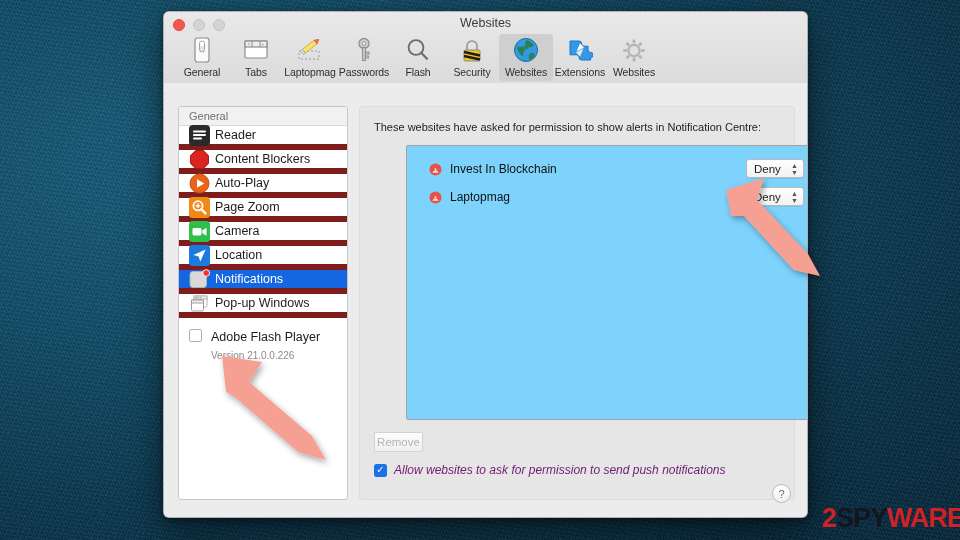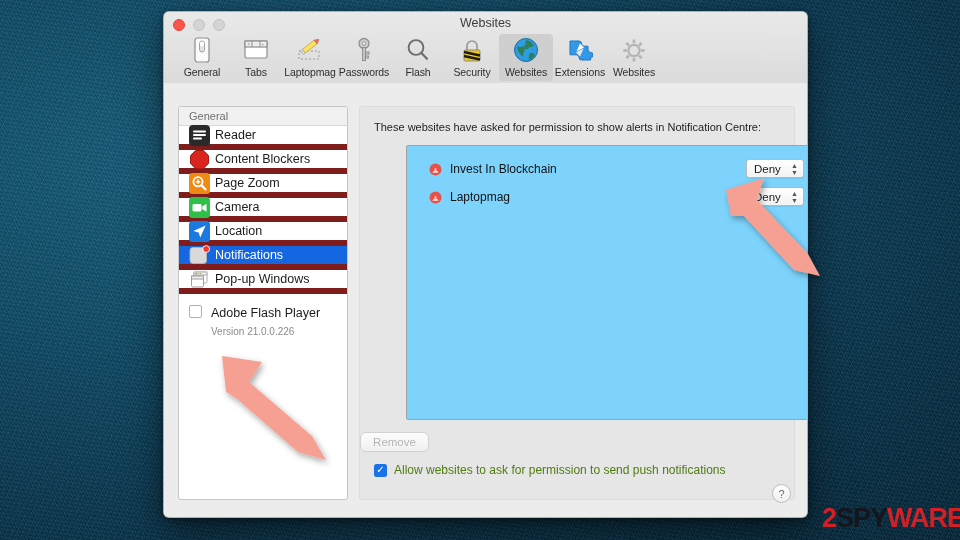--- a/index.html
+++ b/index.html
@@ -108,34 +108,34 @@
   .popup-btn {
     width:58px; height:19px; background:linear-gradient(#ffffff,#f2f2f2);
     border:1px solid #b9b9b9; border-radius:3px;
     display:flex; align-items:center; justify-content:space-between;
     padding:0 5px 0 7px; font-size:11.5px; color:#1a1a1a;
     box-shadow:0 1px 0 rgba(0,0,0,.06);
   }
   .stepper { display:flex; flex-direction:column; gap:2px; color:#555; line-height:5px; font-size:7px; }
 
   #remove-button {
-    position:absolute; left:0; top:325px; width:69px; height:20px;
+    position:absolute; left:14px; top:325px; width:49px; height:20px;
     background:linear-gradient(#fdfdfd,#f0f0f0); border:1px solid #d2d2d2;
-    border-radius:6px; font-size:11.5px; color:#b4b4b4;
+    border-radius:1px; font-size:11.5px; color:#b4b4b4;
     display:flex; align-items:center; justify-content:center;
   }
   #allow-row {
     position:absolute; left:14px; top:356px; display:flex; align-items:center; gap:7px;
   }
   #allow-check {
     width:13px; height:13px; background:#1a71e8; border-radius:2.5px;
     display:flex; align-items:center; justify-content:center;
     color:#fff; font-size:10px; line-height:10px;
   }
-  #allow-label { font-size:12px; color:#4d7c0f; }
+  #allow-label { font-size:12px; color:#701a75;font-style:italic; }
 
   
   #help-button {
     position:absolute; right:16px; bottom:14px; width:19px; height:19px;
     border-radius:50%; border:1px solid #bdbdbd; background:linear-gradient(#fefefe,#f0f0f0);
     font-size:11px; color:#6c6c6c; display:flex; align-items:center; justify-content:center;
   }
 
   
   .arrow { position:absolute; pointer-events:none; }
@@ -311,20 +311,29 @@
 
       <div class="side-item">
         <span class="side-icon">
           <svg width="21" height="21" viewBox="0 0 21 21">
               <polygon points="6.6,1.5 14.4,1.5 19.5,6.6 19.5,14.4 14.4,19.5 6.6,19.5 1.5,14.4 1.5,6.6" fill="#d9241f" stroke="#b21713" stroke-width="1"></polygon>
             </svg>
         </span>
         <span>Content Blockers</span>
       </div>
 
+      <div class="side-item">
+        <span class="side-icon">
+          <svg width="21" height="21" viewBox="0 0 21 21">
+              <circle cx="10.5" cy="10.5" r="9.5" fill="#e8641a" stroke="#c84d10" stroke-width="1"></circle>
+              <polygon points="8,6.2 15.4,10.5 8,14.8" fill="#fff"></polygon>
+            </svg>
+        </span>
+        <span>Auto-Play</span>
+      </div>
 
       <div class="side-item">
         <span class="side-icon">
           <svg width="21" height="21" viewBox="0 0 21 21">
               <rect x="0" y="0" width="21" height="21" rx="3.5" fill="#ef8b15"></rect>
               <circle cx="9" cy="8.8" r="4.6" fill="none" stroke="#fff" stroke-width="1.8"></circle>
               <line x1="12.4" y1="12.3" x2="16.5" y2="16.4" stroke="#fff" stroke-width="2.3" stroke-linecap="round"></line>
               <line x1="9" y1="6.6" x2="9" y2="11" stroke="#fff" stroke-width="1.5"></line>
               <line x1="6.8" y1="8.8" x2="11.2" y2="8.8" stroke="#fff" stroke-width="1.5"></line>
             </svg>

